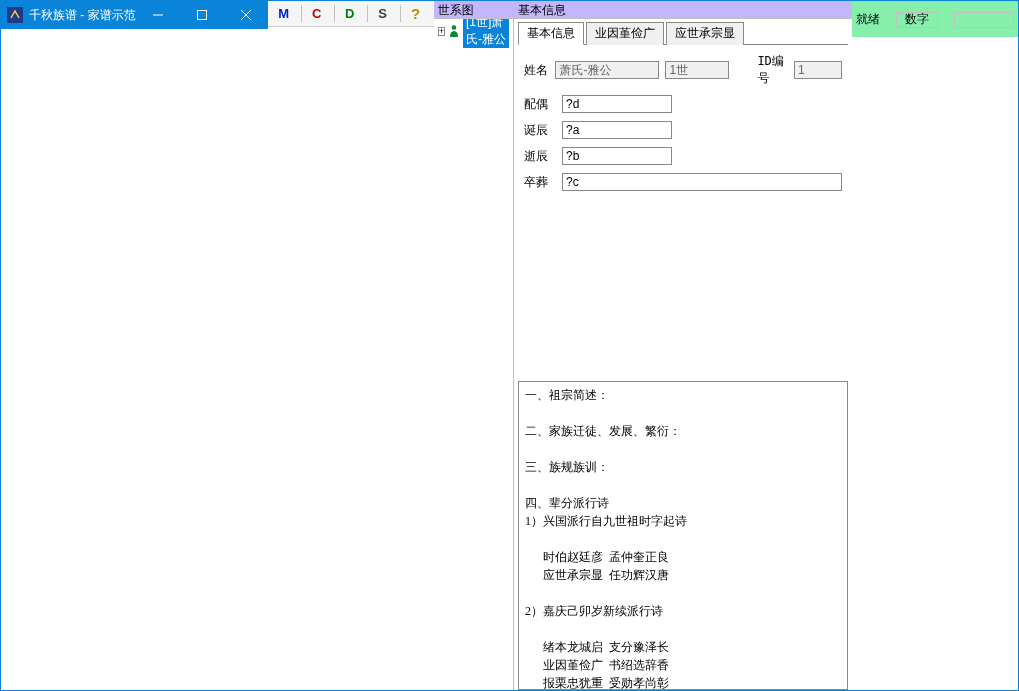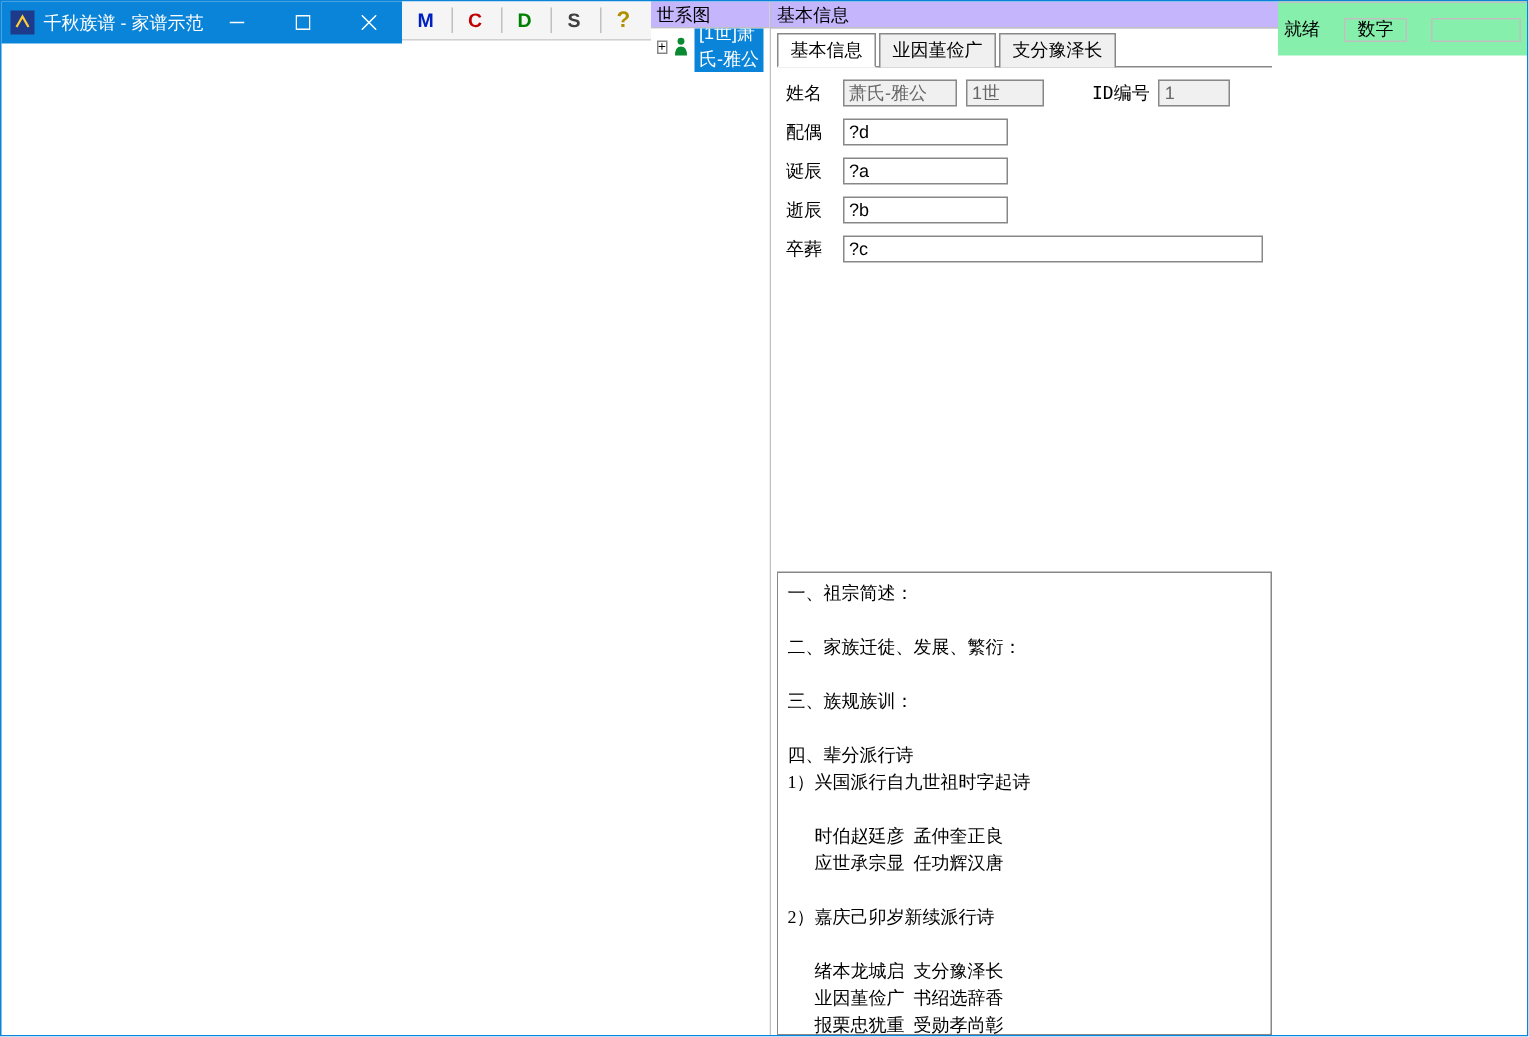--- a/index.html
+++ b/index.html
@@ -113,28 +113,28 @@
       </div>
     </div>
 
     <div class="right-col">
       <div class="right-upper">
         <div class="panel-header">基本信息</div>
 
         <div class="tabs-row">
           <div class="tab active">基本信息</div>
           <div class="tab">业因堇俭广</div>
-          <div class="tab">支分豫泽长</div>
+          <div class="tab">应世承宗显</div>
         </div>
 
         <div class="form-area">
           <div class="form-row">
             <span class="form-label">姓名</span>
-            <input class="form-input disabled" style="width: 76px;" readonly="" value="萧氏-雅公">
-            <input class="form-input disabled" style="width: 52px;" readonly="" value="1世">
+            <input class="form-input disabled" style="width: 104px;" readonly="" value="萧氏-雅公">
+            <input class="form-input disabled" style="width: 64px;" readonly="" value="1世">
             <span style="width:20px"></span>
             <span style="font-family:SimSun,monospace">ID编号</span>
             <input class="form-input disabled" style="width: 48px;" readonly="" value="1">
           </div>
           <div class="form-row">
             <span class="form-label">配偶</span>
             <input class="form-input" style="width: 110px;" value="?d">
           </div>
           <div class="form-row">
             <span class="form-label">诞辰</span>

